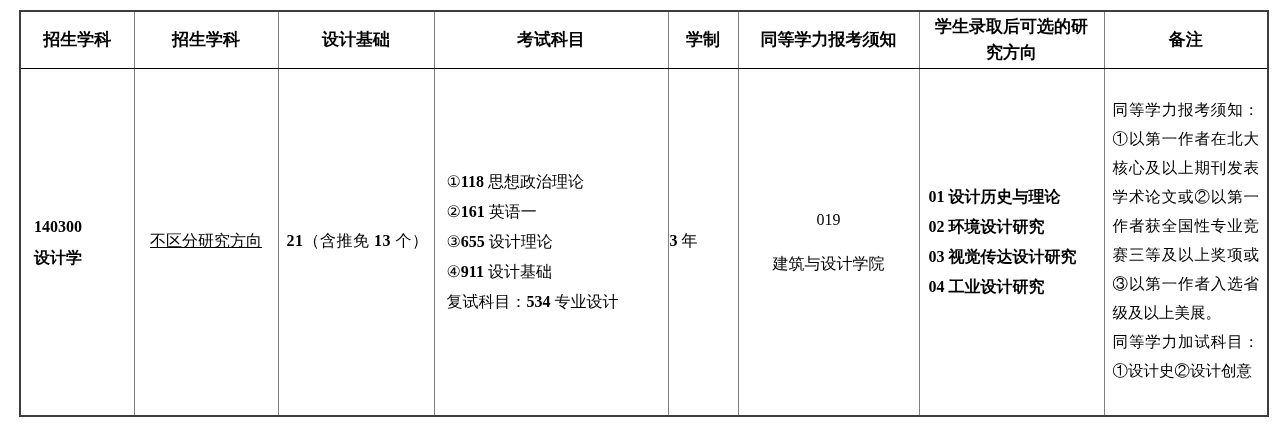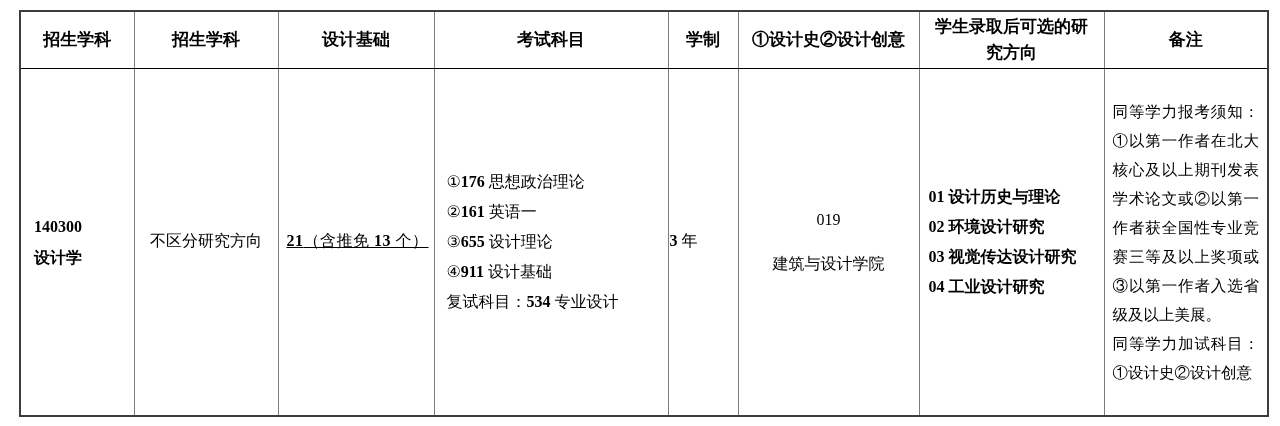--- a/index.html
+++ b/index.html
@@ -39,31 +39,31 @@
     line-height: 26px;
     padding: 0 8px;
   }
   td {
     height: 348px;
     font-size: 16px;
     font-weight: normal;
   }
   
   td.c-discipline { padding-left: 13px; font-weight: bold; line-height: 31px; margin-top: 24px; }
-  td.c-direction  { text-align: center; }
-  td.c-enrollment { padding-left: 8px; letter-spacing: 0.5px; text-decoration: underline; }
+  td.c-direction  { text-align: center; text-decoration: underline; }
+  td.c-enrollment { padding-left: 8px; letter-spacing: 0.5px; }
   td.c-exams      { padding-left: 12px; }
   td.c-exams .line { line-height: 30px; white-space: nowrap; }
   td.c-duration   { text-align: left; }
   td.c-unit       { text-align: center; }
   td.c-unit .line { line-height: 22px; margin: 22px 0; }
   td.c-optdirs    { padding-left: 9px; font-weight: bold; }
   td.c-optdirs .line { line-height: 30px; white-space: nowrap; }
   td.c-notes      { padding: 4px 8px; font-size: 15.5px; }
-  td.c-notes p    { margin: 0; line-height: 29px; text-align: justify; text-justify: inter-ideograph; }
+  td.c-notes p    { margin: 0; line-height: 29px; text-align: justify; text-justify: inter-ideograph; font-family: Liberation Mono, monospace; }
   b { font-weight: bold; }
 </style>
 </head>
 <body>
 
 <div class="page">
   <table class="adm">
     <colgroup>
       <col style="width:114px">
       <col style="width:144px">
@@ -74,35 +74,35 @@
       <col style="width:185px">
       <col style="width:164px">
     </colgroup>
     <thead>
       <tr>
         <th>招生学科</th>
         <th>招生学科</th>
         <th>设计基础</th>
         <th>考试科目</th>
         <th>学制</th>
-        <th>①设计史②设计创意</th>
+        <th>同等学力报考须知</th>
         <th>学生录取后可选的研究方向</th>
         <th>备注</th>
       </tr>
     </thead>
     <tbody>
       <tr>
         <td class="c-discipline">
           <div class="line">140300</div>
           <div class="line">设计学</div>
         </td>
         <td class="c-direction">不区分研究方向</td>
         <td class="c-enrollment"><b>21</b>（含推免 <b>13</b> 个）</td>
         <td class="c-exams">
-          <div class="line">①<b>176</b> 思想政治理论</div>
+          <div class="line">①<b>118</b> 思想政治理论</div>
           <div class="line">②<b>161</b> 英语一</div>
           <div class="line">③<b>655</b> 设计理论</div>
           <div class="line">④<b>911</b> 设计基础</div>
           <div class="line">复试科目：<b>534</b> 专业设计</div>
         </td>
         <td class="c-duration"><b>3</b> 年</td>
         <td class="c-unit">
           <div class="line">019</div>
           <div class="line">建筑与设计学院</div>
         </td>

